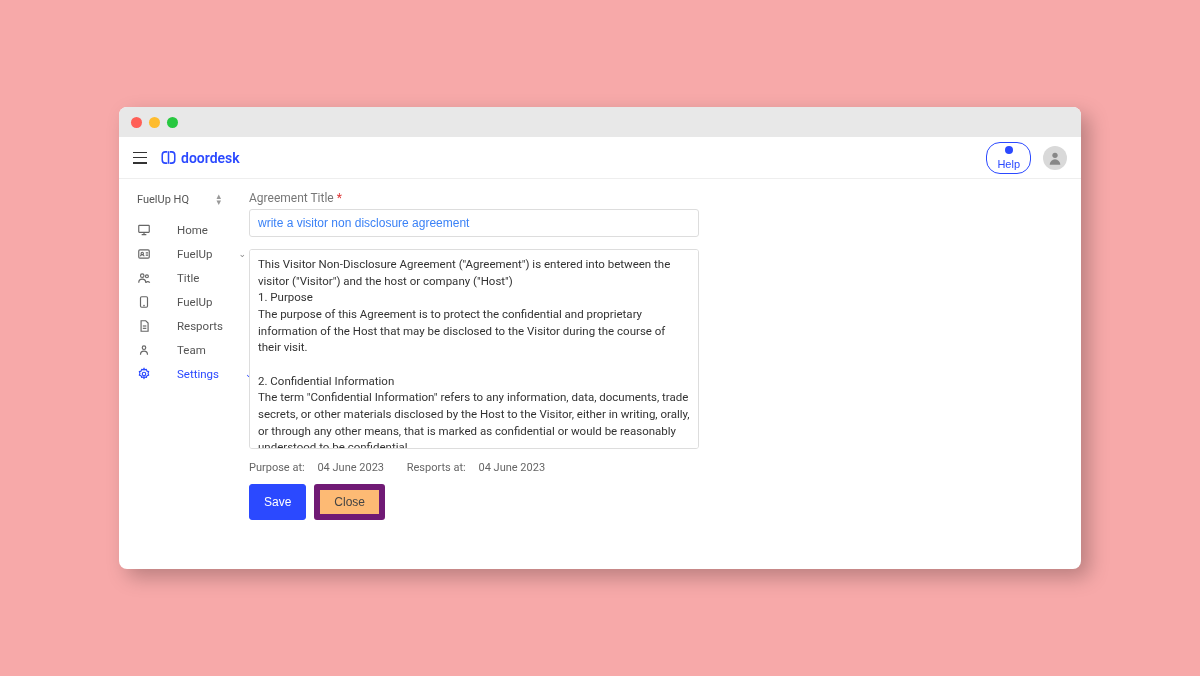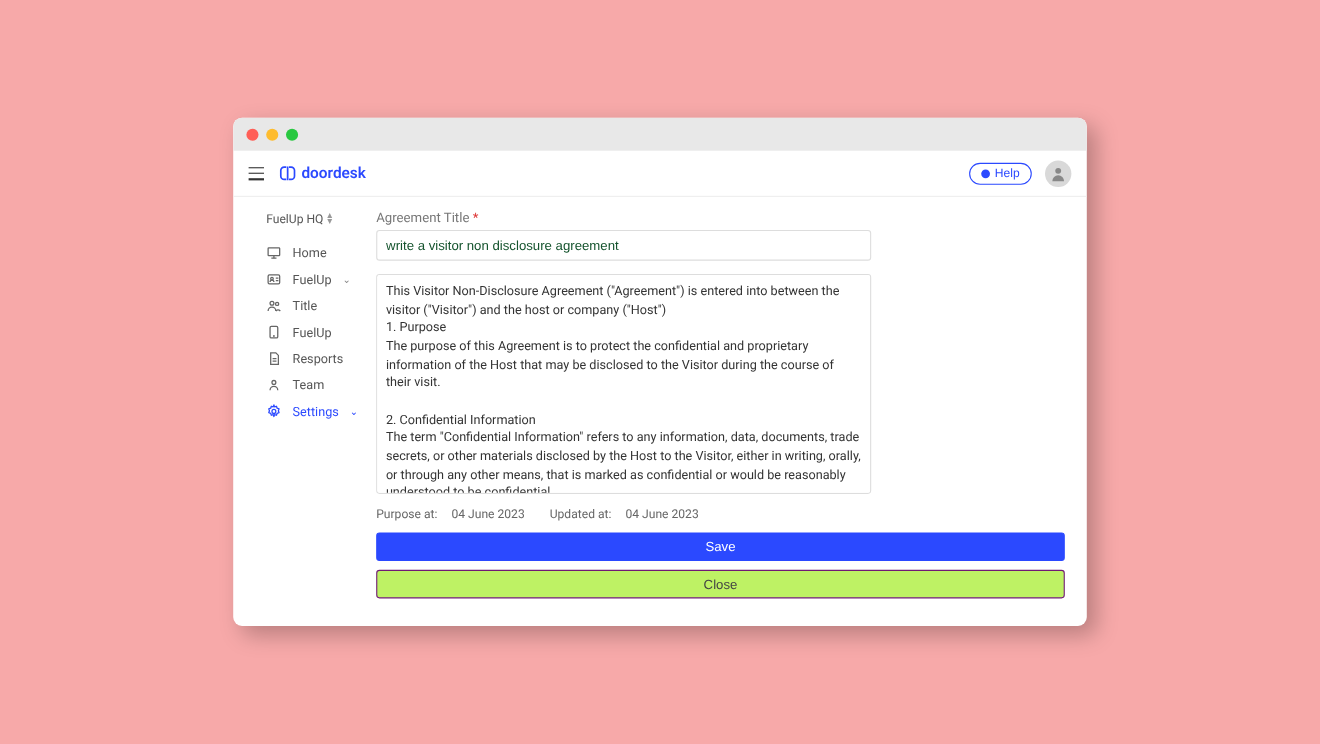--- a/index.html
+++ b/index.html
@@ -6,21 +6,21 @@
     body {
       font-family: -apple-system, BlinkMacSystemFont, 'Segoe UI', Roboto, sans-serif;
       background: #f7a9a9;
       width: 1200px;
       height: 676px;
       display: flex;
       align-items: center;
       justify-content: center;
     }
     .window {
-      width: 776px;
+      width: 962px;
       background: #fff;
       border-radius: 8px;
       overflow: hidden;
       box-shadow: 8px 8px 20px rgba(0,0,0,0.25);
     }
     .titlebar {
       background: #e8e8e8;
       height: 30px;
       display: flex;
       align-items: center;
@@ -47,42 +47,43 @@
     }
     .hamburger span { height: 1.5px; background: #333; display: block; }
     .brand { display: flex; align-items: center; gap: 5px; color: #2b49ff; font-weight: 600; font-size: 14px; }
     .brand svg { width: 15px; height: 15px; }
     .topbar-right { display: flex; align-items: center; gap: 12px; }
     .help-btn {
       border: 1px solid #2b49ff; border-radius: 14px;
       color: #2b49ff; font-size: 11px; padding: 3px 10px;
       display: flex; align-items: center; gap: 4px; cursor: pointer;
       background: #fff;
+      flex-direction: column;
     }
     .help-dot { width: 8px; height: 8px; background: #2b49ff; border-radius: 50%; display: inline-block; }
     .avatar {
       width: 24px; height: 24px; border-radius: 50%; background: #d9d9d9;
       display: flex; align-items: center; justify-content: center;
     }
     .avatar svg { width: 16px; height: 16px; fill: #888; }
     .body { display: flex; min-height: 390px; }
     .sidebar {
       width: 120px;
-      padding: 10px 24px;
+      padding: 10px 12px;
       font-size: 11.5px;
       color: #444;
     }
     .org-select {
       display: flex; justify-content: space-between; align-items: center;
       padding: 4px 6px; margin-bottom: 8px; font-size: 11px; color: #555;
       cursor: pointer;
     }
     .updown { font-size: 9px; color: #999; line-height: 0.6; }
     .nav-item {
-      display: flex; align-items: center; gap: 10px;
+      display: flex; align-items: center; gap: 26px;
       padding: 5px 6px; cursor: pointer; color: #555;
       border-radius: 4px;
     }
     .nav-item.active { color: #2b49ff; }
     .nav-icon { width: 14px; height: 14px; flex-shrink: 0; }
     .nav-icon svg { width: 14px; height: 14px; }
     .nav-label { flex: 1; }
     .chev { font-size: 9px; color: #888; }
     .nav-item.active .chev { color: #2b49ff; }
     .main {
@@ -92,37 +93,37 @@
     .page-title {
       font-size: 16px; font-weight: 600; color: #333; margin-bottom: 14px;
     }
     .form-label {
       font-size: 12px; color: #777; margin-bottom: 4px;
     }
     .req { color: #d33; }
     .text-input {
       width: 450px; padding: 6px 8px; font-size: 12px;
       border: 1px solid #ddd; border-radius: 3px; margin-bottom: 12px;
-      color: #14532d;
+      color: #3b82f6;
     }
     .textarea {
       width: 450px; height: 200px; padding: 6px 8px; font-size: 11.5px;
       border: 1px solid #ddd; border-radius: 3px; resize: none;
       color: #333; line-height: 1.45; font-family: inherit;
       margin-bottom: 8px;
     }
     .timestamps { font-size: 11px; color: #666; margin-bottom: 10px; }
     .timestamps span { margin-right: 10px; }
-    .btn-row { display: flex; gap: 8px; flex-direction: column; }
+    .btn-row { display: flex; gap: 8px; }
     .btn {
       padding: 5px 14px; font-size: 12px; border-radius: 3px;
       cursor: pointer; border: 1px solid transparent;
     }
     .btn-primary { background: #2b49ff; color: #fff; border-color: #2b49ff; }
-    .btn-secondary { background: #bef264; color: #444; border: 1px solid #701a75; }
+    .btn-secondary { background: #fdba74; color: #444; border: 6px solid #701a75; }
   </style>
 </head>
 <body>
 
 <div class="window">
   <div class="titlebar">
     <div class="tl-dot tl-red"></div>
     <div class="tl-dot tl-yellow"></div>
     <div class="tl-dot tl-green"></div>
   </div>
@@ -242,21 +243,21 @@
 The purpose of this Agreement is to protect the confidential and proprietary information of the Host that may be disclosed to the Visitor during the course of their visit.
 
 2. Confidential Information
 The term "Confidential Information" refers to any information, data, documents, trade secrets, or other materials disclosed by the Host to the Visitor, either in writing, orally, or through any other means, that is marked as confidential or would be reasonably understood to be confidential.
 
 3. Obligations of the Visitor
 3.1 Non-Disclosure: The Visitor agrees to maintain the confidentiality of any Confidential Information</textarea>
 
       <div class="timestamps">
         <span><span>Purpose at:</span> <span>04 June 2023</span></span>
-        <span><span>Updated at:</span> <span>04 June 2023</span></span>
+        <span><span>Resports at:</span> <span>04 June 2023</span></span>
       </div>
 
       <div class="btn-row">
         <button class="btn btn-primary">Save</button>
         <button class="btn btn-secondary">Close</button>
       </div>
     </main>
   </div>
 </div>
 

